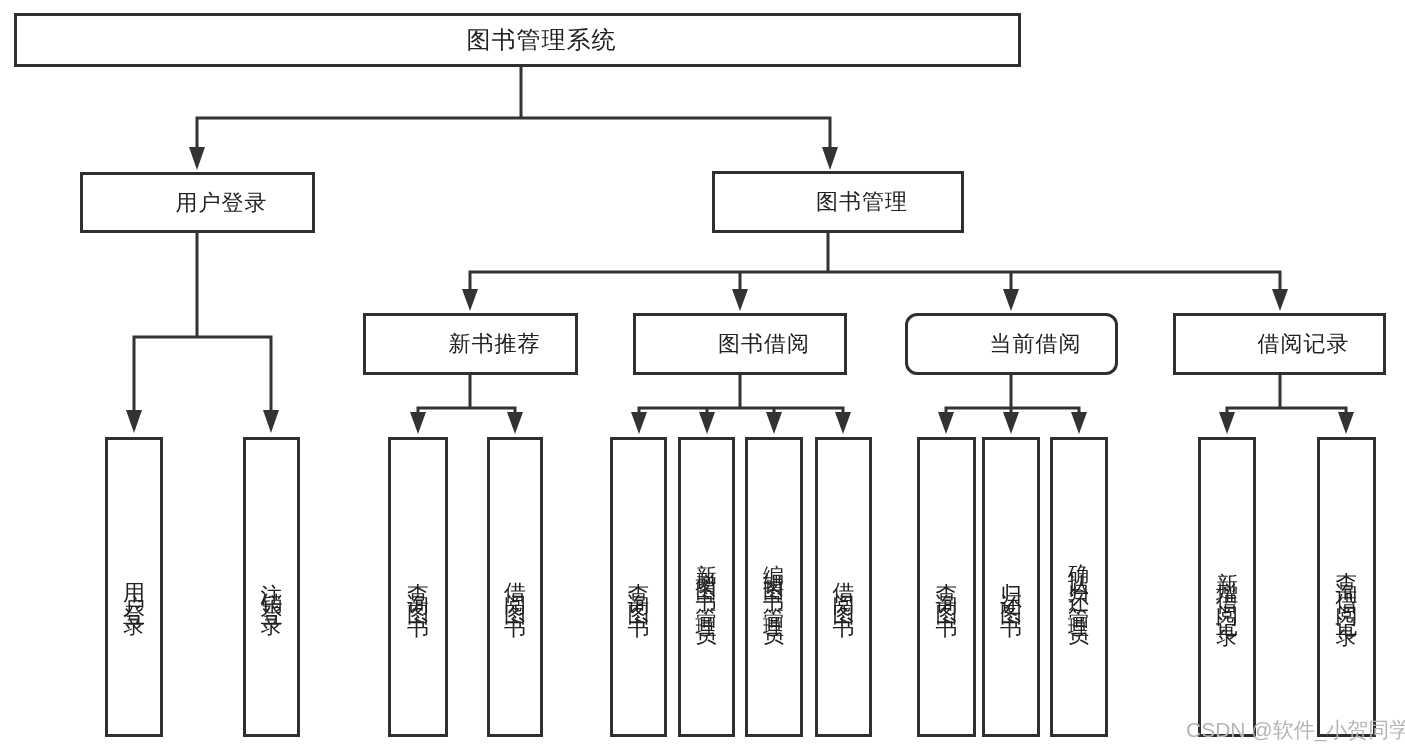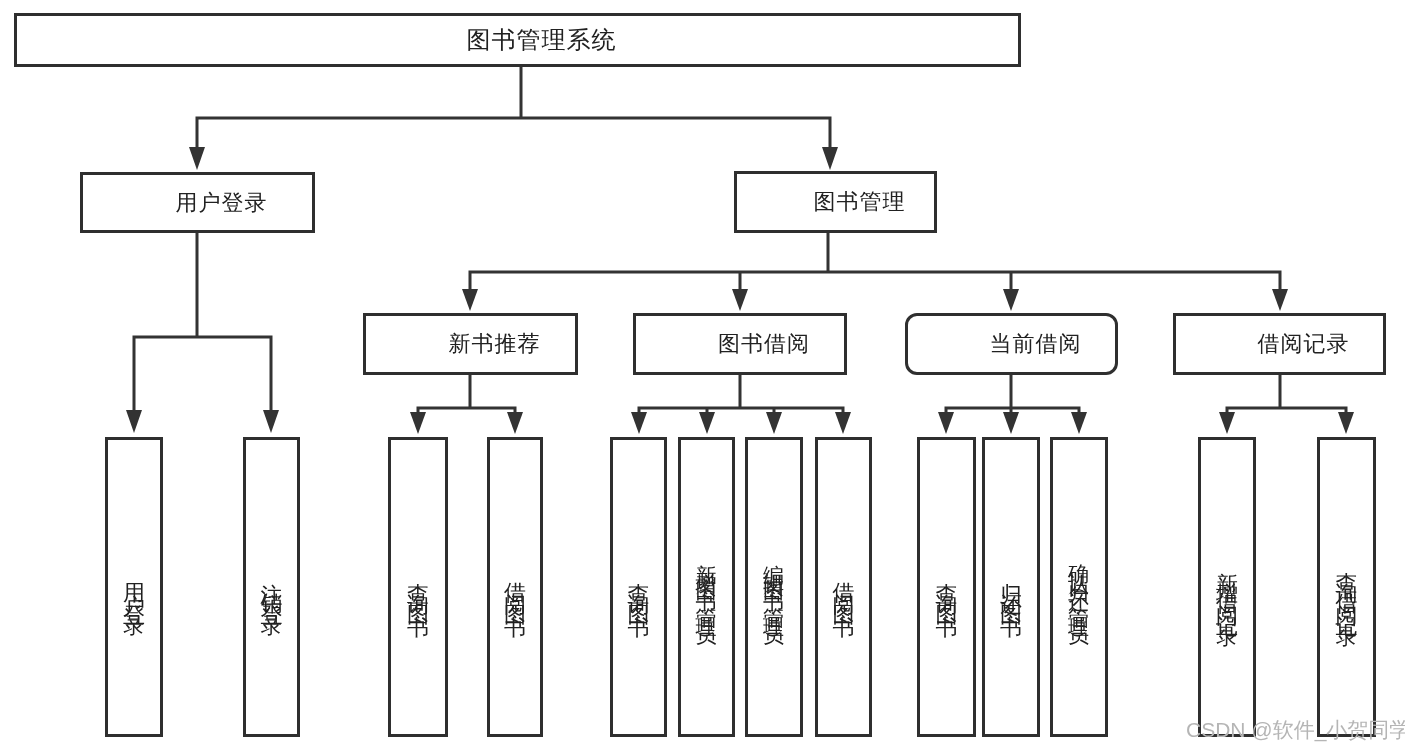--- a/index.html
+++ b/index.html
@@ -40,21 +40,21 @@
     display: flex;
     align-items: center;
     justify-content: center;
     text-align: center;
     padding-left: 48px;
   }
   .h-label { font-size: 22px; letter-spacing: 1px; white-space: nowrap; }
   .node.root  { left: 14px;  top: 13px;  width: 1007px; height: 54px; }
   .node.root .h-label { font-size: 24px; }
   .node.lvl2-login { left: 80px;  top: 172px; width: 235px; height: 61px; }
-  .node.lvl2-books { left: 734px; top: 171px; width: 203px; height: 62px; }
+  .node.lvl2-books { left: 712px; top: 171px; width: 252px; height: 62px; }
   .node.lvl3-new     { left: 363px;  top: 313px; width: 215px; height: 62px; }
   .node.lvl3-borrow  { left: 633px;  top: 313px; width: 214px; height: 62px; }
   .node.lvl3-current { left: 905px;  top: 313px; width: 213px; height: 62px; border-radius: 12px; }
   .node.lvl3-records { left: 1173px; top: 313px; width: 213px; height: 62px; }
   .leaf { position: absolute; top: 437px; height: 300px; background:#fff;
           border: 3px solid var(--box_border);
           display: flex; align-items: center; justify-content: center; }
   .v-label {
     writing-mode: vertical-rl;
     text-orientation: mixed;

